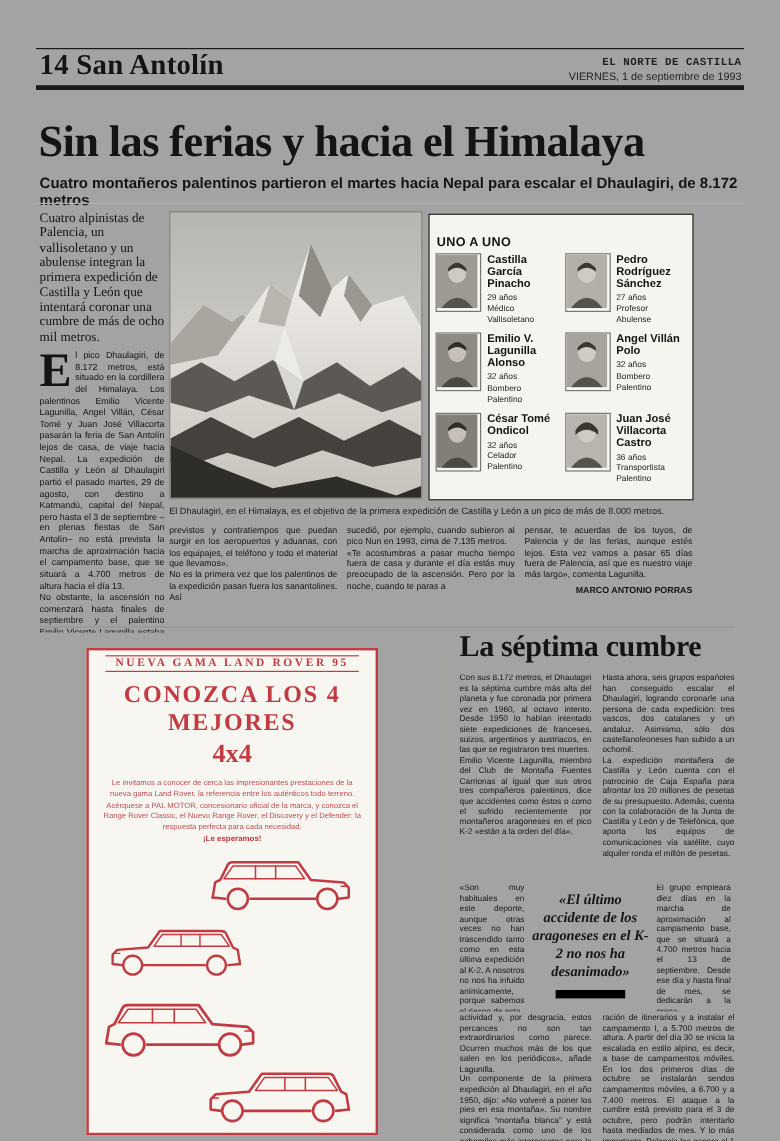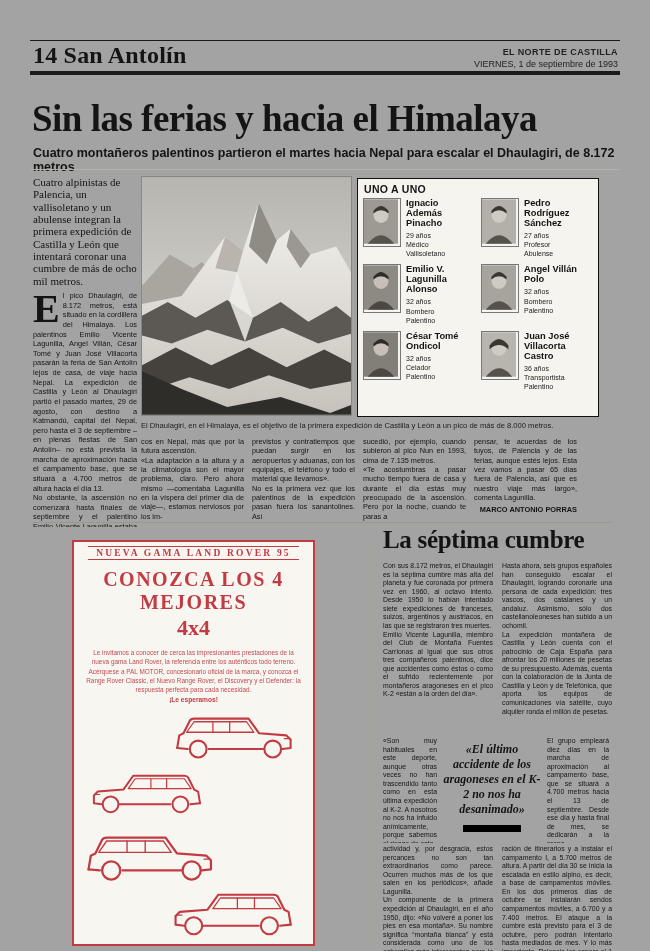--- a/index.html
+++ b/index.html
@@ -7,42 +7,42 @@
     position:relative; width:650px; height:951px; margin:0 auto;
     background:#a3a3a3; color:#141414; overflow:hidden;
     font-family:"Liberation Sans", sans-serif;
   }
   .abs{position:absolute;}
   .rule{background:#1a1a1a;}
 
   
   .mh-left{left:33px; top:42px; font-family:"Liberation Serif",serif; font-size:24px; font-weight:600; letter-spacing:.2px;}
   .mh-right{right:32px; top:47px; text-align:right; font-size:9px; line-height:1.3; color:#222;}
-  .mh-right .np{font-weight:bold; letter-spacing:.4px;}
+  .mh-right .np{font-weight:bold; letter-spacing:.4px;font-family:Liberation Mono, monospace;}
 
   
   .headline{left:32px; top:86px; width:585px; font-family:"Liberation Serif",serif;
     font-size:37px; font-weight:700; letter-spacing:-.5px;margin-top:11px;}
   .subhead{left:33px; top:146px; width:582px; font-size:12.5px; font-weight:bold;}
 
   
   .lead{left:33px; top:176px; width:104px; font-family:"Liberation Serif",serif;
     font-size:11px; line-height:1.12;}
   .introcol{left:33px; top:291px; width:104px; height:236px; overflow:hidden;
     font-size:7.4px; line-height:1.3; text-align:justify; white-space:pre-line;}
   .dropcap{float:left; font-family:"Liberation Serif",serif; font-size:40px; line-height:.8;
     font-weight:bold; margin:2px 3px 0 0;}
 
   
   .photo{left:141px; top:176px; width:211px; height:240px; border:1px solid #8a8781; box-sizing:border-box;}
   .photo svg{display:block;}
 
   
-  .uno{left:357px; top:178px; width:242px; height:239px; border:1px solid #111; box-sizing:border-box;
-    background:#f6f4ef; padding:3px 5px;}
+  .uno{left:357px; top:178px; width:221px; height:239px; border:1px solid #111; box-sizing:border-box;
+    background:#f6f4ef; padding:16px 5px;}
   .uno-title{font-size:10.5px; font-weight:bold; letter-spacing:.3px; margin:1px 0 3px 1px;}
   .uno-grid{display:grid; grid-template-columns:1fr 1fr; grid-row-gap:6px; grid-column-gap:6px;}
   .person{display:flex; gap:5px;}
   .person .pic{flex:0 0 36px; height:47px; border:1px solid #777;}
   .person .pname{font-size:9.3px; font-weight:bold; line-height:1.08;}
   .person .pmeta{font-size:7px; line-height:1.3; margin-top:3px; color:#222;}
 
   
   .caption{left:141px; top:421px; width:460px; font-size:7.6px; color:#1c1c1c;}
   .cols{left:141px; top:437px; width:436px; height:92px; display:flex; gap:8px;}
@@ -155,21 +155,21 @@
       <div class="person">
         <div class="pic">
           <svg viewBox="0 0 36 47" width="34" height="45">
               <rect width="36" height="47" fill="#9d9a94"></rect>
               <ellipse cx="18" cy="16" rx="8" ry="9" fill="#cfcac2"></ellipse>
               <path d="M10 12 Q18 2 26 12 L26 15 Q18 8 10 15 Z" fill="#3a3733"></path>
               <path d="M4 47 Q18 29 32 47 Z" fill="#55514b"></path>
             </svg>
         </div>
         <div>
-          <div class="pname">Ignacio Además Pinacho</div>
+          <div class="pname">Castilla García Pinacho</div>
           <div class="pmeta">
             <div>29 años</div>
             <div>Médico</div>
             <div>Vallisoletano</div>
           </div>
         </div>
       </div>
 
       <div class="person">
         <div class="pic">
@@ -264,22 +264,20 @@
             <div>Palentino</div>
           </div>
         </div>
       </div>
 
     </div>
   </div>
 
   <div class="abs caption">El Dhaulagiri, en el Himalaya, es el objetivo de la primera expedición de Castilla y León a un pico de más de 8.000 metros.</div>
   <div class="abs cols">
-    <div class="col">cos en Nepal, más que por la futura ascensión.
-«La adaptación a la altura y a la climatología son el mayor problema, claro. Pero ahora mismo —comentaba Lagunilla en la víspera del primer día de viaje—, estamos nerviosos por los im-</div>
     <div class="col">previstos y contratiempos que puedan surgir en los aeropuertos y aduanas, con los equipajes, el teléfono y todo el material que llevamos».
 No es la primera vez que los palentinos de la expedición pasan fuera los sanantolines. Así</div>
     <div class="col">sucedió, por ejemplo, cuando subieron al pico Nun en 1993, cima de 7.135 metros.
 «Te acostumbras a pasar mucho tiempo fuera de casa y durante el día estás muy preocupado de la ascensión. Pero por la noche, cuando te paras a</div>
     <div class="col"><span>pensar, te acuerdas de los tuyos, de Palencia y de las ferias, aunque estés lejos. Esta vez vamos a pasar 65 días fuera de Palencia, así que es nuestro viaje más largo», comenta Lagunilla.</span>
       <div class="byline">MARCO ANTONIO PORRAS</div>
     </div>
   </div>
 
   <div class="abs rule-mid"></div>

